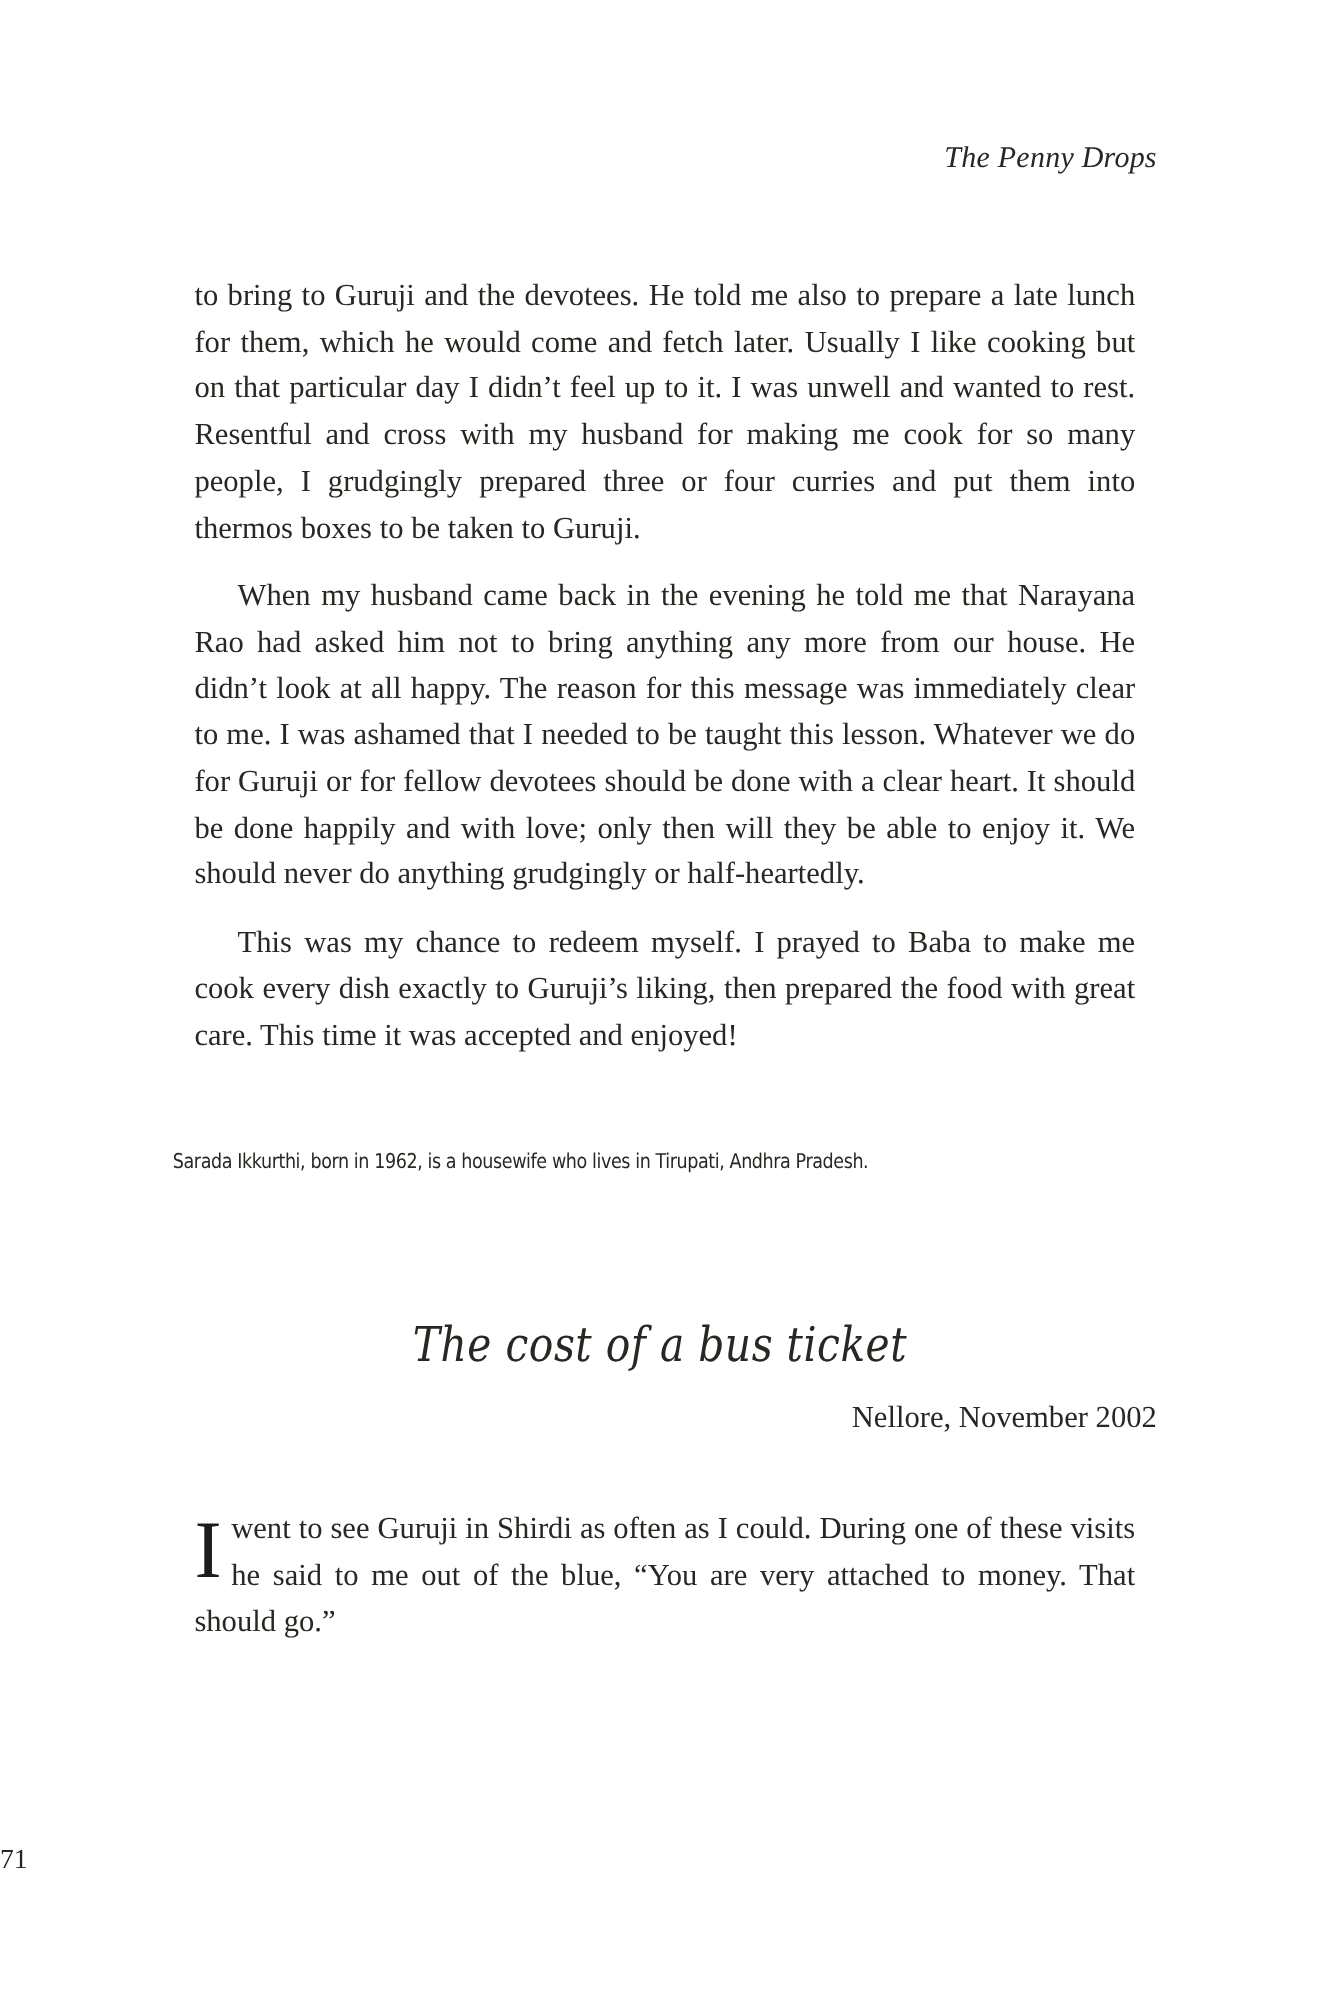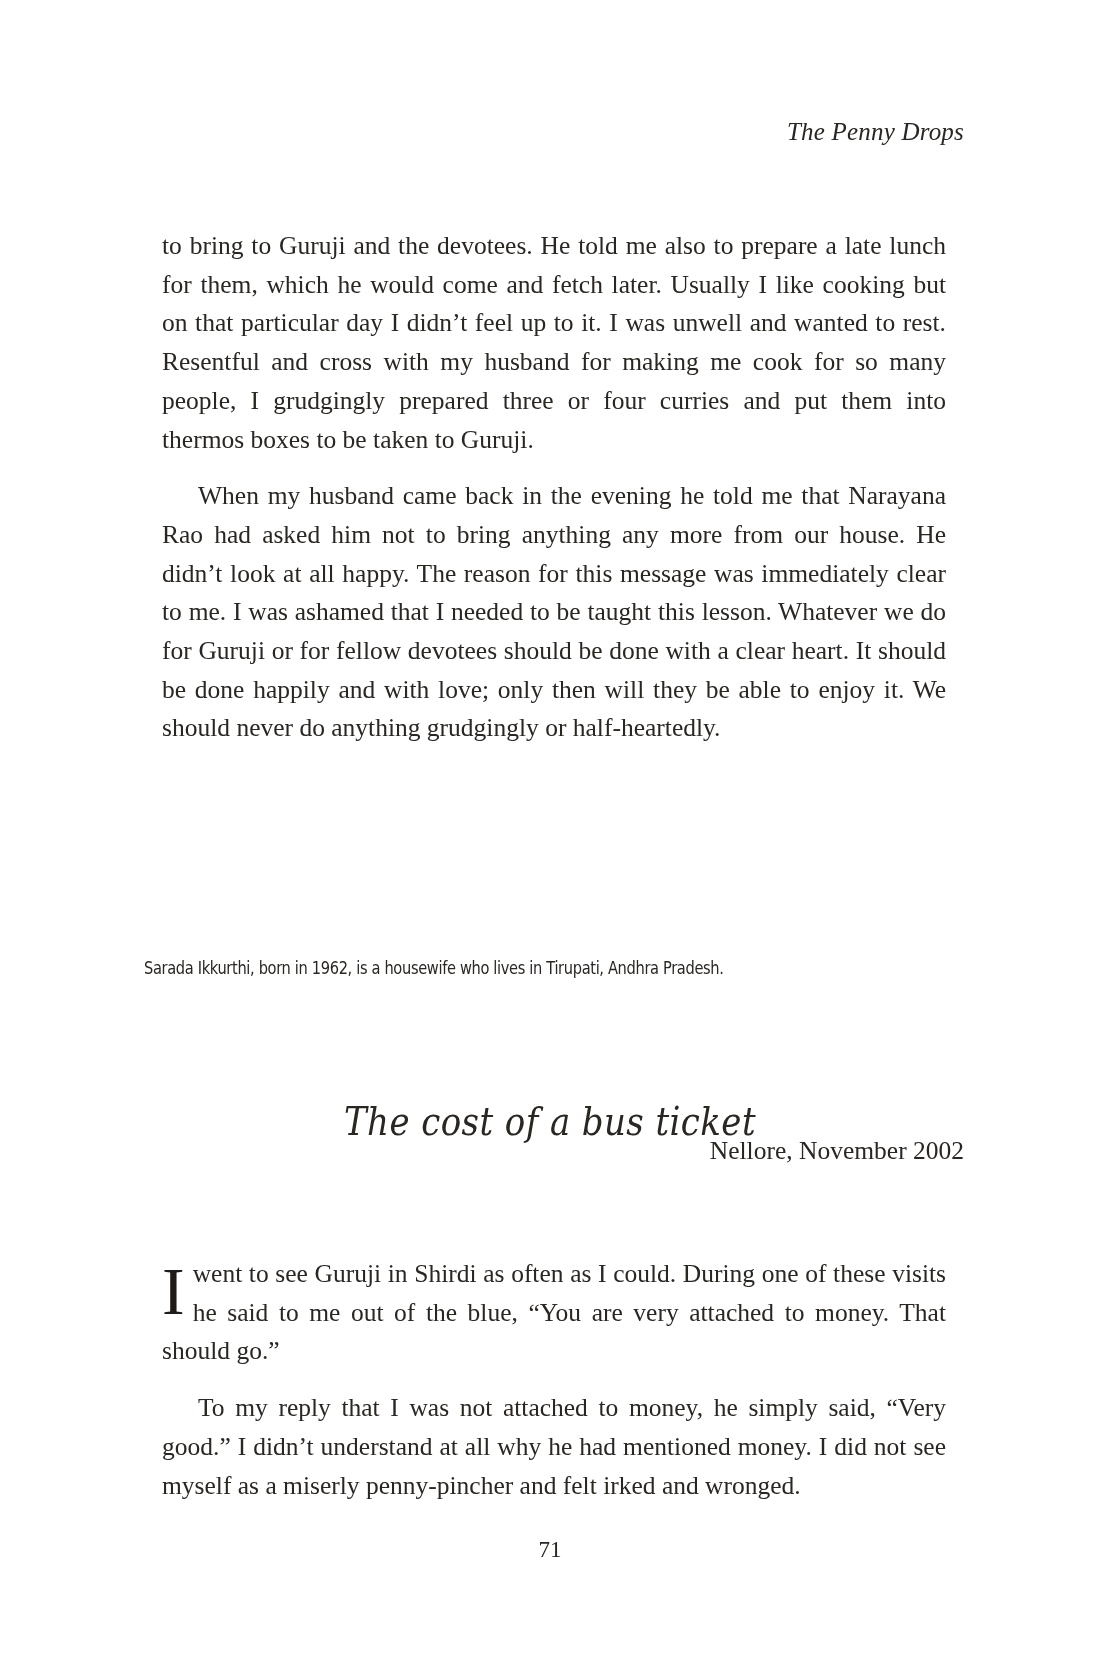--- a/index.html
+++ b/index.html
@@ -67,60 +67,59 @@
       text-align: center;
       font-family: "DejaVu Serif", "Liberation Serif", serif;
       font-style: italic;
       font-size: 40px;
       color: #2a2622;
       letter-spacing: 0.5px;
       transform: scaleX(0.85);
     }
     .dateline {
       position: absolute;
-      top: 1136px;
+      top: 1166px;
       right: 136px;
       font-size: 25.5px;
       font-family: Liberation Serif, serif;
     }
     .block-bottom { top: 1237px; }
     .drop-cap {
       float: left;
       font-size: 68px;
       line-height: 60px;
       margin: 6px 8px 0 0;
       color: #1e1b18;
     }
     .folio {
       position: absolute;
       top: 1537px;
       left: 0;
       width: 1100px;
-      text-align: center;
       font-size: 23px;
     }
   </style>
 </head>
 <body>
 
 <div class="page">
 
   <div class="running-head">The Penny Drops</div>
 
   <div class="text-block block-top">
     <p>to bring to Guruji and the devotees. He told me also to prepare a late lunch for them, which he would come and fetch later. Usually I like cooking but on that particular day I didn’t feel up to it. I was unwell and wanted to rest. Resentful and cross with my husband for making me cook for so many people, I grudgingly prepared three or four cur­ries and put them into thermos boxes to be taken to Guruji.</p>
     <p class="indent">When my husband came back in the evening he told me that Narayana Rao had asked him not to bring anything any more from our house. He didn’t look at all happy. The reason for this message was immediately clear to me. I was ashamed that I needed to be taught this lesson. Whatever we do for Guruji or for fellow devotees should be done with a clear heart. It should be done happily and with love; only then will they be able to enjoy it. We should never do anything grudgingly or half-heartedly.</p>
+    <p class="indent">This was my chance to redeem myself. I prayed to Baba to make me cook every dish exactly to Guruji’s liking, then prepared the food with great care. This time it was accepted and enjoyed!</p>
   </div>
 
   <div class="bio">Sarada Ikkurthi, born in 1962, is a housewife who lives in Tirupati, Andhra Pradesh.</div>
 
   <div class="story-title">The cost of a bus ticket</div>
 
   <div class="dateline">Nellore, November 2002</div>
 
   <div class="text-block block-bottom">
     <p><span class="drop-cap">I</span><span> went to see Guruji in Shirdi as often as I could. During one of these visits he said to me out of the blue, “You are very attached to money. That should go.”</span></p>
-    <p class="indent">To my reply that I was not attached to money, he simply said, “Very good.” I didn’t understand at all why he had mentioned money. I did not see myself as a miserly penny-pincher and felt irked and wronged.</p>
   </div>
 
   <div class="folio">71</div>
 
 </div>
 
 </body></html>

